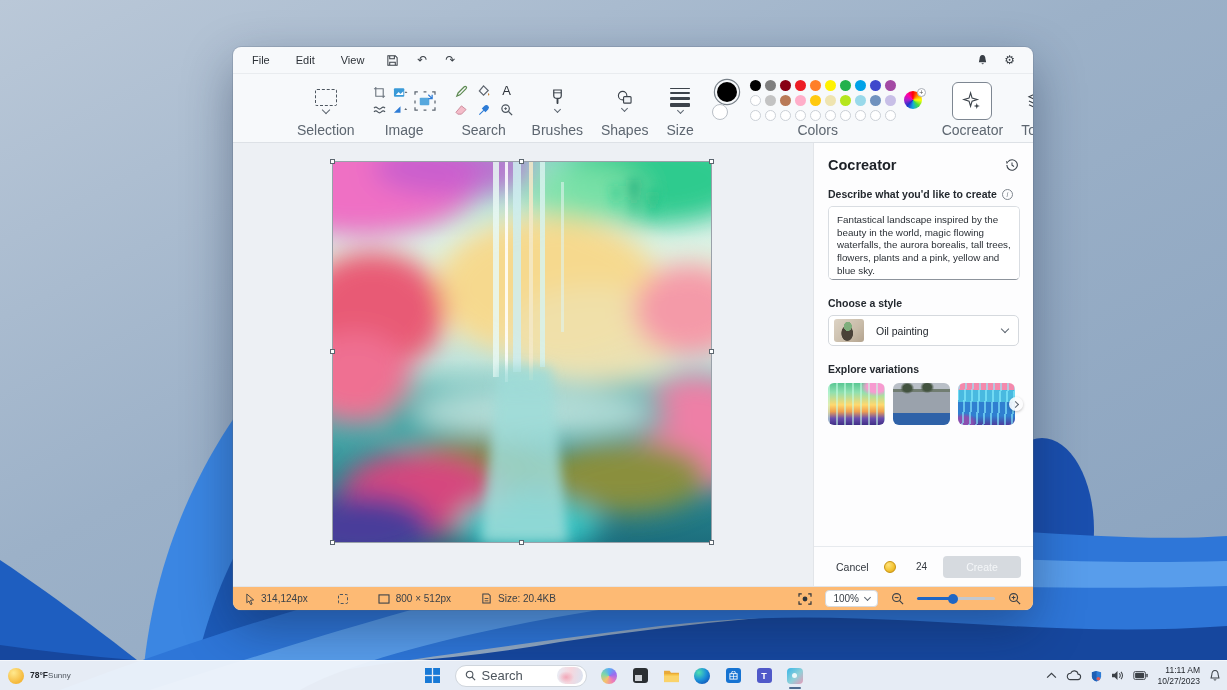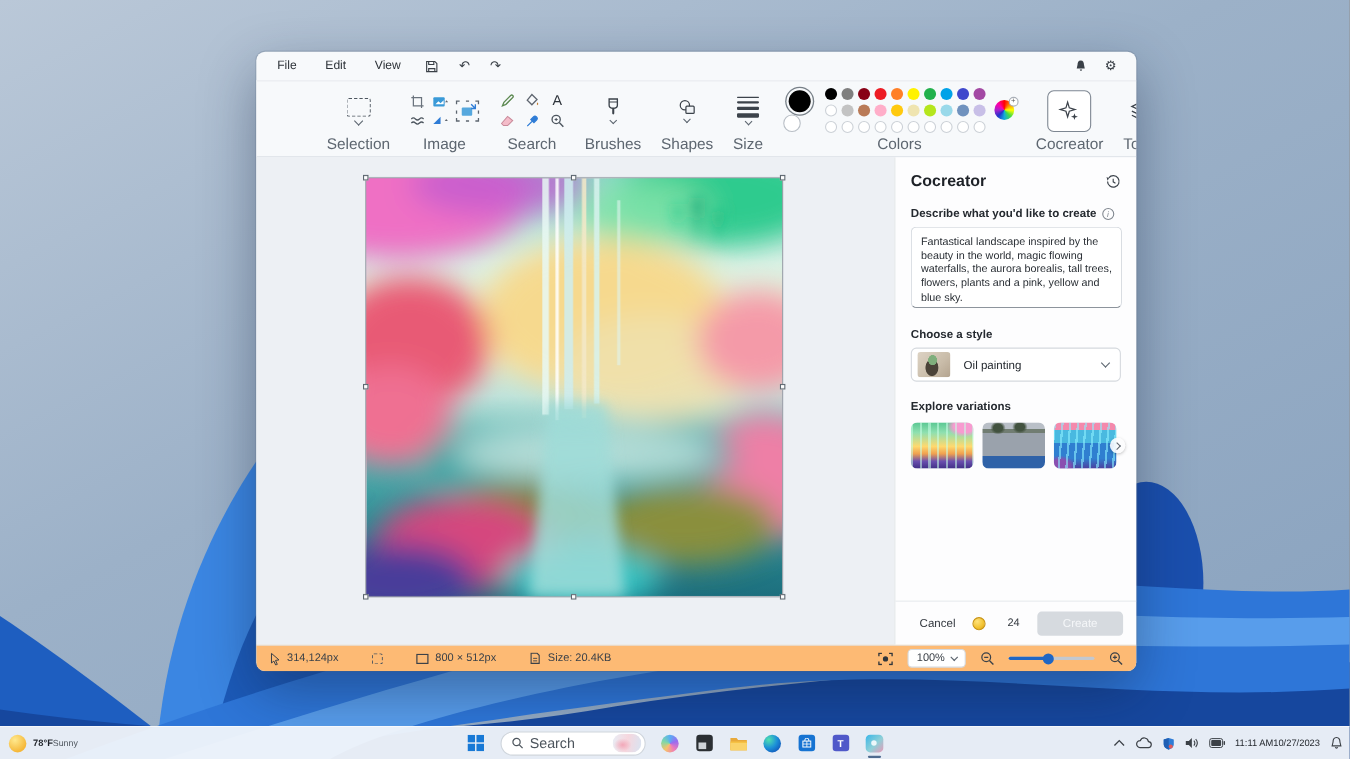--- a/index.html
+++ b/index.html
@@ -165,21 +165,21 @@
     display:flex; align-items:center; justify-content:center; }
   .teams-icon { width:15px; height:15px; border-radius:3px; background:#5059c9;
     color:#fff; font-size:9px; font-weight:bold; display:flex; align-items:center; justify-content:center; }
   .paint-icon { width:16px; height:16px; border-radius:4px;
     background:linear-gradient(135deg,#39b6e8 0%, #8fd0d8 55%, #e89ab8 100%); position:relative; }
   .paint-icon:after { content:""; position:absolute; left:5px; top:5px; width:5px; height:5px;
     border-radius:50%; background:rgba(255,255,255,.85); }
   .active-line { position:absolute; bottom:-5px; left:2px; width:12px; height:2.5px;
     border-radius:2px; background:#4f6b8f; }
   .tray { position:absolute; right:6px; display:flex; align-items:center; gap:9px; }
-  .clock { display:flex; flex-direction:row; align-items:flex-end; line-height:1.2; }
+  .clock { display:flex; flex-direction:column; align-items:flex-end; line-height:1.2; }
   .clock span { font-size:8.5px; color:#1f2329; }
 
   svg.glyph { display:block; }
 </style>
 </head>
 <body>
 
 <div class="desktop">
 
   <svg class="wallpaper" viewBox="0 0 1227 690">

